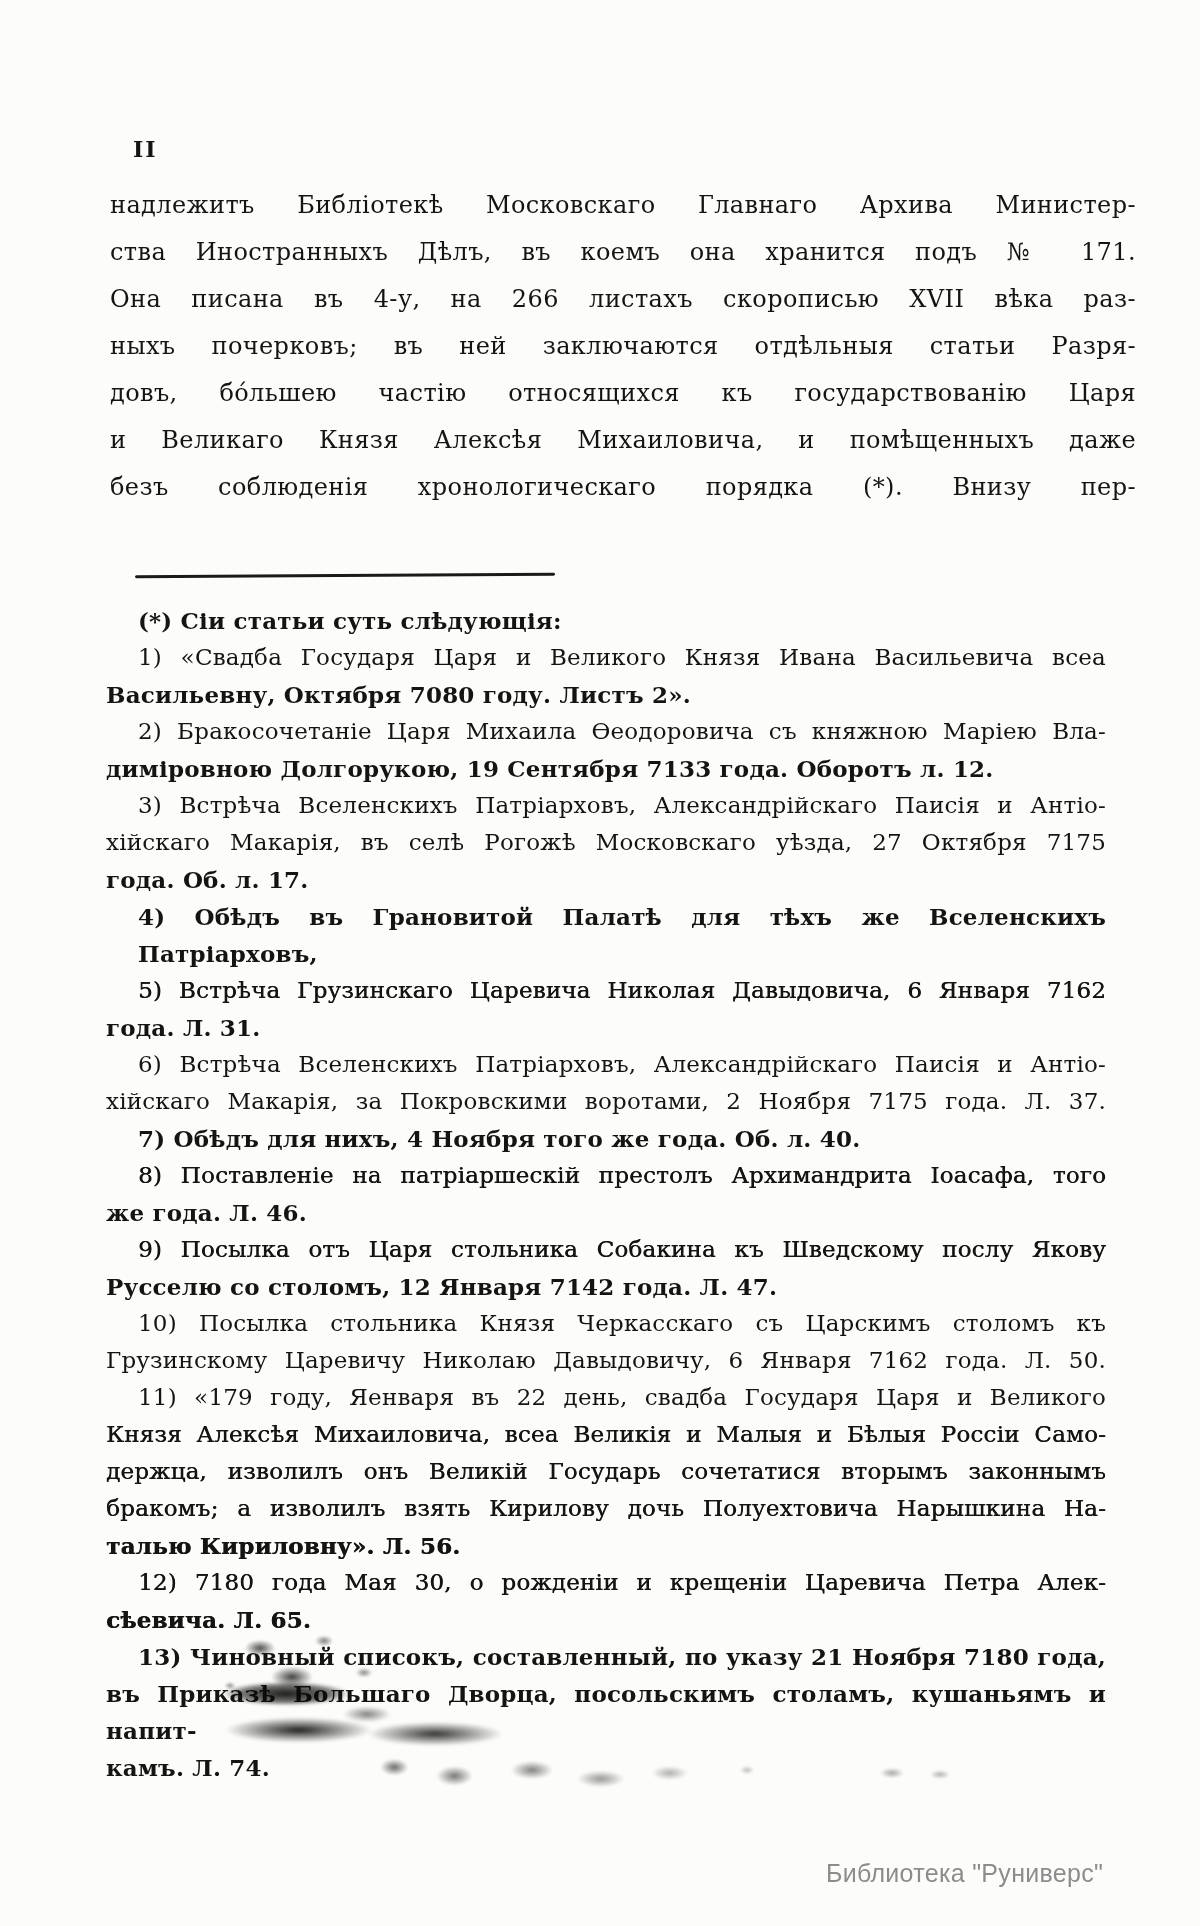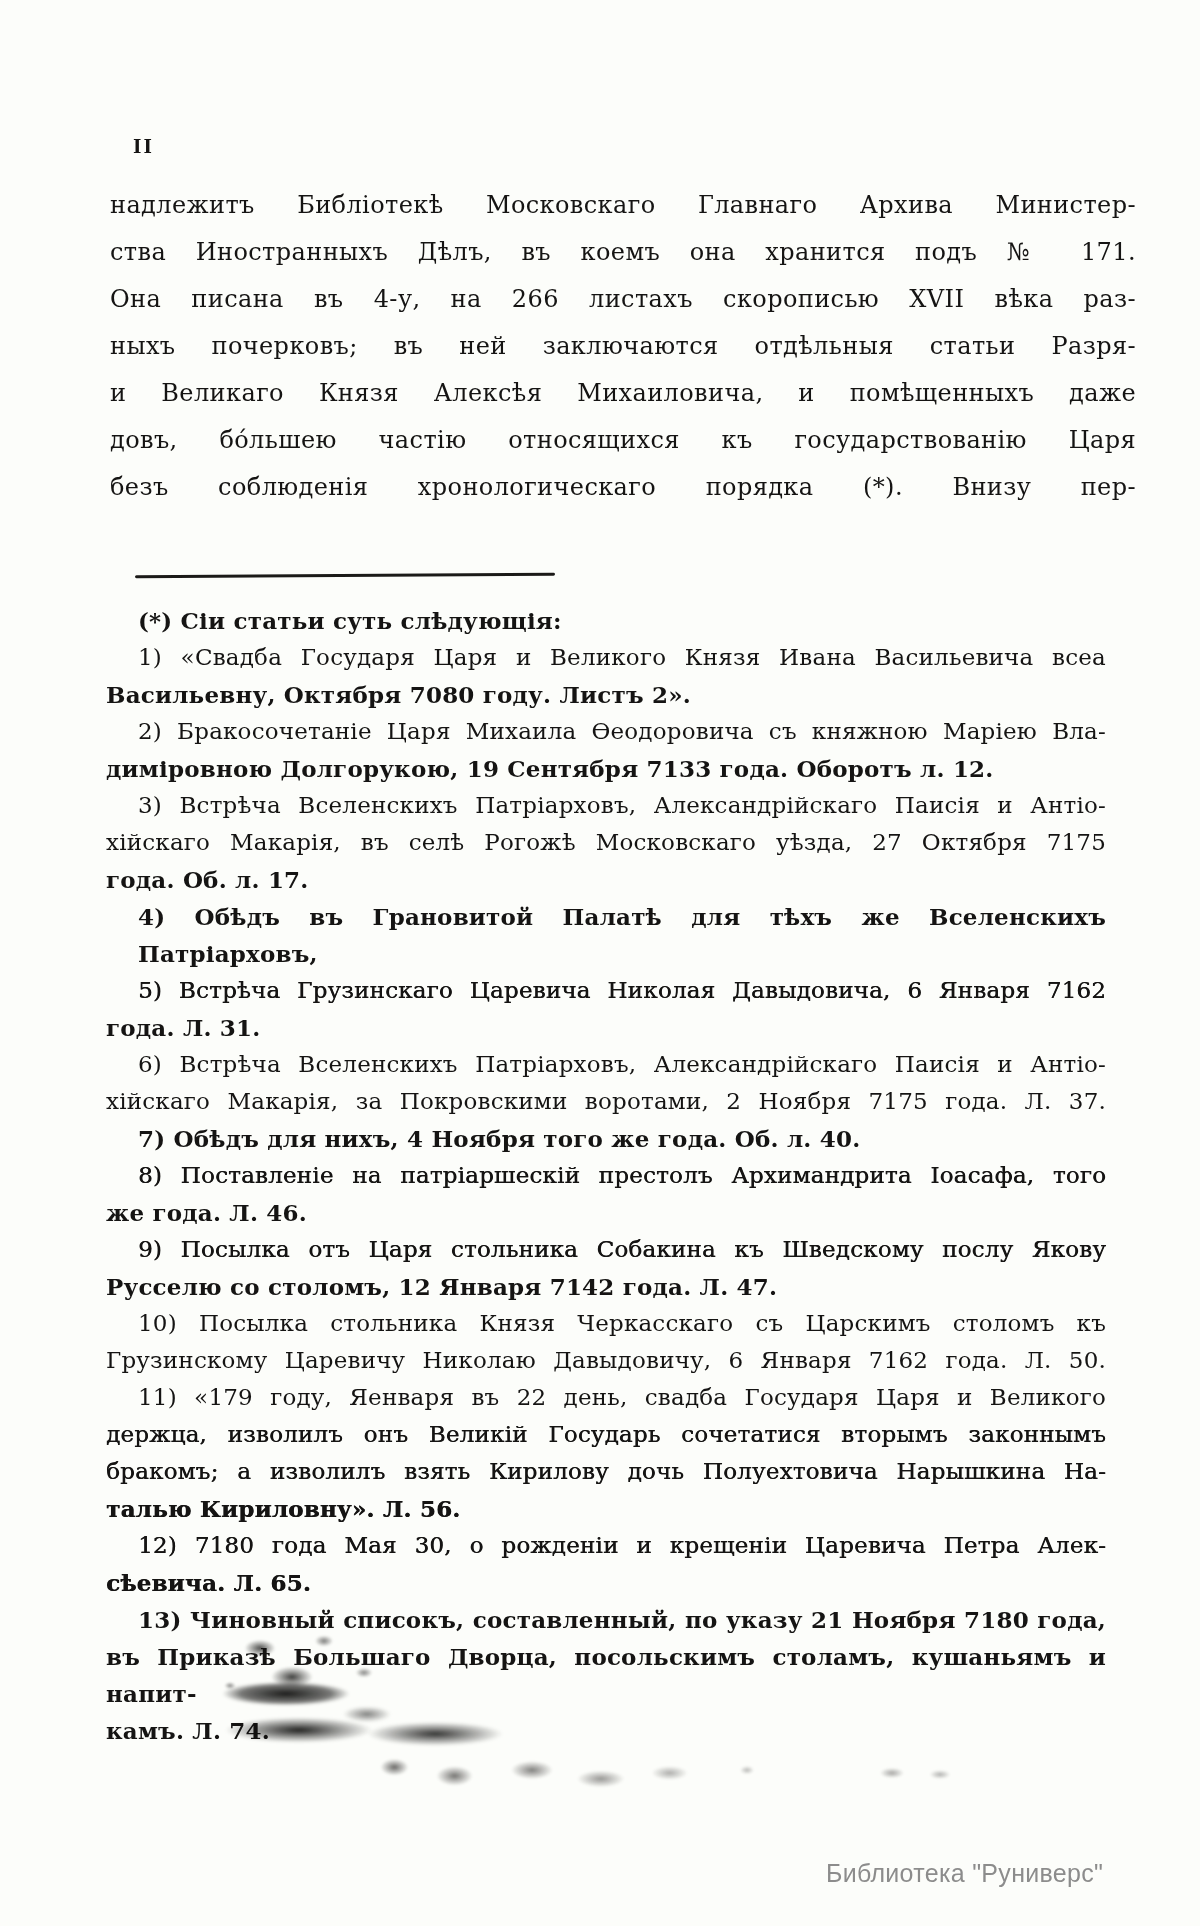--- a/index.html
+++ b/index.html
@@ -12,21 +12,21 @@
     position: relative;
     background: #fcfdfa;
     color: #151413;
     font-family: "DejaVu Serif", serif;
     overflow: hidden;
   }
   .page-number {
     position: absolute;
     left: 133px;
     top: 136px;
-    font-size: 18px;
+    font-size: 22px;
     font-weight: bold;
     letter-spacing: 2px;
   }
   .main-text {
     position: absolute;
     left: 110px;
     top: 182px;
     width: 1026px;
     font-size: 24px;
     line-height: 47px;
@@ -131,22 +131,22 @@
 </head>
 <body>
 
 <div class="page-number">II</div>
 
 <div class="main-text">
   <div class="mline">надлежитъ Библіотекѣ Московскаго Главнаго Архива Министер-</div>
   <div class="mline">ства Иностранныхъ Дѣлъ, въ коемъ она хранится подъ № 171.</div>
   <div class="mline">Она писана въ 4-у, на 266 листахъ скорописью XVII вѣка раз-</div>
   <div class="mline">ныхъ почерковъ; въ ней заключаются отдѣльныя статьи Разря-</div>
+  <div class="mline">довъ, бо́льшею частію относящихся къ государствованію Царя</div>
   <div class="mline">и Великаго Князя Алексѣя Михаиловича, и помѣщенныхъ даже</div>
-  <div class="mline">довъ, бо́льшею частію относящихся къ государствованію Царя</div>
   <div class="mline">безъ соблюденія хронологическаго порядка (*). Внизу пер-</div>
 </div>
 
 <div class="footnote-rule"></div>
 
 <div class="footnote">
   <div class="fl left ind">(*) Сіи статьи суть слѣдующія:</div>
 
   <div class="fl ind">1) «Свадба Государя Царя и Великого Князя Ивана Васильевича всеа</div>
   <div class="fl left">Васильевну, Октября 7080 году. Листъ 2».</div>
@@ -171,20 +171,21 @@
   <div class="fl ind md">8) Поставленіе на патріаршескій престолъ Архимандрита Іоасафа, того</div>
   <div class="fl left">же года. Л. 46.</div>
 
   <div class="fl ind md">9) Посылка отъ Царя стольника Собакина къ Шведскому послу Якову</div>
   <div class="fl left">Русселю со столомъ, 12 Января 7142 года. Л. 47.</div>
 
   <div class="fl ind">10) Посылка стольника Князя Черкасскаго съ Царскимъ столомъ къ</div>
   <div class="fl">Грузинскому Царевичу Николаю Давыдовичу, 6 Января 7162 года. Л. 50.</div>
 
   <div class="fl ind">11) «179 году, Яенваря въ 22 день, свадба Государя Царя и Великого</div>
+  <div class="fl md">Князя Алексѣя Михаиловича, всеа Великія и Малыя и Бѣлыя Россіи Само-</div>
   <div class="fl md">держца, изволилъ онъ Великій Государь сочетатися вторымъ законнымъ</div>
   <div class="fl md">бракомъ; а изволилъ взять Кирилову дочь Полуехтовича Нарышкина На-</div>
   <div class="fl left md">талью Кириловну». Л. 56.</div>
 
   <div class="fl ind md">12) 7180 года Мая 30, о рожденіи и крещеніи Царевича Петра Алек-</div>
   <div class="fl left md">сѣевича. Л. 65.</div>
 
   <div class="fl ind hv">13) Чиновный списокъ, составленный, по указу 21 Ноября 7180 года,</div>
   <div class="fl hv">въ Приказѣ Большаго Дворца, посольскимъ столамъ, кушаньямъ и напит-</div>
   <div class="fl left hv">камъ. Л. 74.</div>

